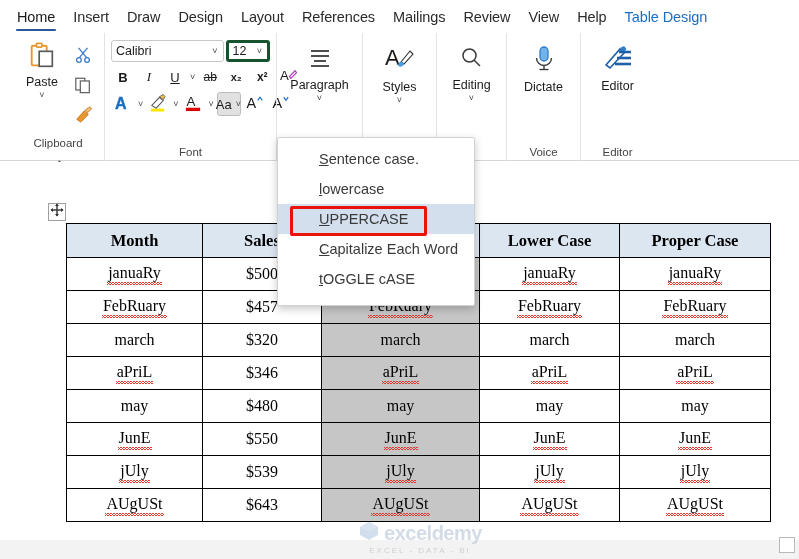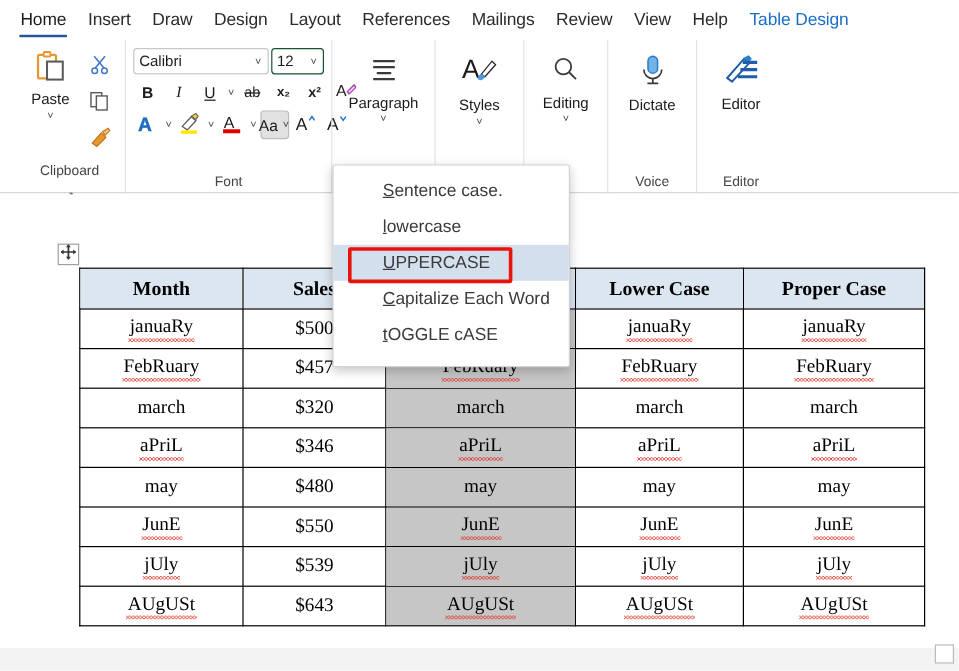--- a/index.html
+++ b/index.html
@@ -66,21 +66,21 @@
   
   .g-font { width: 172px; }
   .font-body { display: flex; flex-direction: column; gap: 3px; padding-top: 3px; width: 100%; }
   .font-row { display: flex; align-items: center; gap: 2px; }
   .fname-box {
     width: 118px; height: 22px; border: 1px solid #c7c7c7; border-radius: 3px;
     background: #fff; display: flex; align-items: center; padding: 0 4px;
     font-size: 12.5px; color: #1b1b1b; justify-content: space-between;
   }
   .fsize-box {
-    width: 46px; height: 22px; border: 1px solid #14532d; border-radius: 3px;
+    width: 46px; height: 22px; border: 3px solid #14532d; border-radius: 3px;
     background: #fff; display: flex; align-items: center; padding: 0 4px;
     font-size: 12.5px; color: #1b1b1b; justify-content: space-between;
   }
   .cbtn {
     height: 24px; min-width: 24px; display: flex; align-items: center;
     justify-content: center; border-radius: 3px; font-size: 13px; color: #1b1b1b;
     padding: 0 2px;
   }
   .cbtn.active { background: #e1e1e1; border: 1px solid #bdbdbd; }
   .caret-x { font-size: 9px; color: #444; padding: 0 1px; }
@@ -534,17 +534,29 @@
         <u>C</u>
         <span>apitalize Each Word</span>
       </div>
       <div class="menu-item">
         <u>t</u>
         <span>OGGLE cASE</span>
       </div>
     </div>
   <div class="redbox"></div>
 
+  <div class="wm">
+    <div class="wm-main">
+      <span>
+        <svg width="22" height="20" viewBox="0 0 22 20">
+          <path d="M11 1 L20 6 L20 14 L11 19 L2 14 L2 6 Z" fill="#9fb8d8" opacity="0.75"></path>
+          <path d="M11 1 L20 6 L11 11 L2 6 Z" fill="#c3d4e8" opacity="0.8"></path>
+        </svg>
+      </span>
+      <span class="wm-text">exceldemy</span>
+    </div>
+    <div class="wm-sub">EXCEL - DATA - BI</div>
+  </div>
 
   <div class="bottom-bar"></div>
   <div class="corner-box"></div>
 
 </div>
 
 </body></html>

